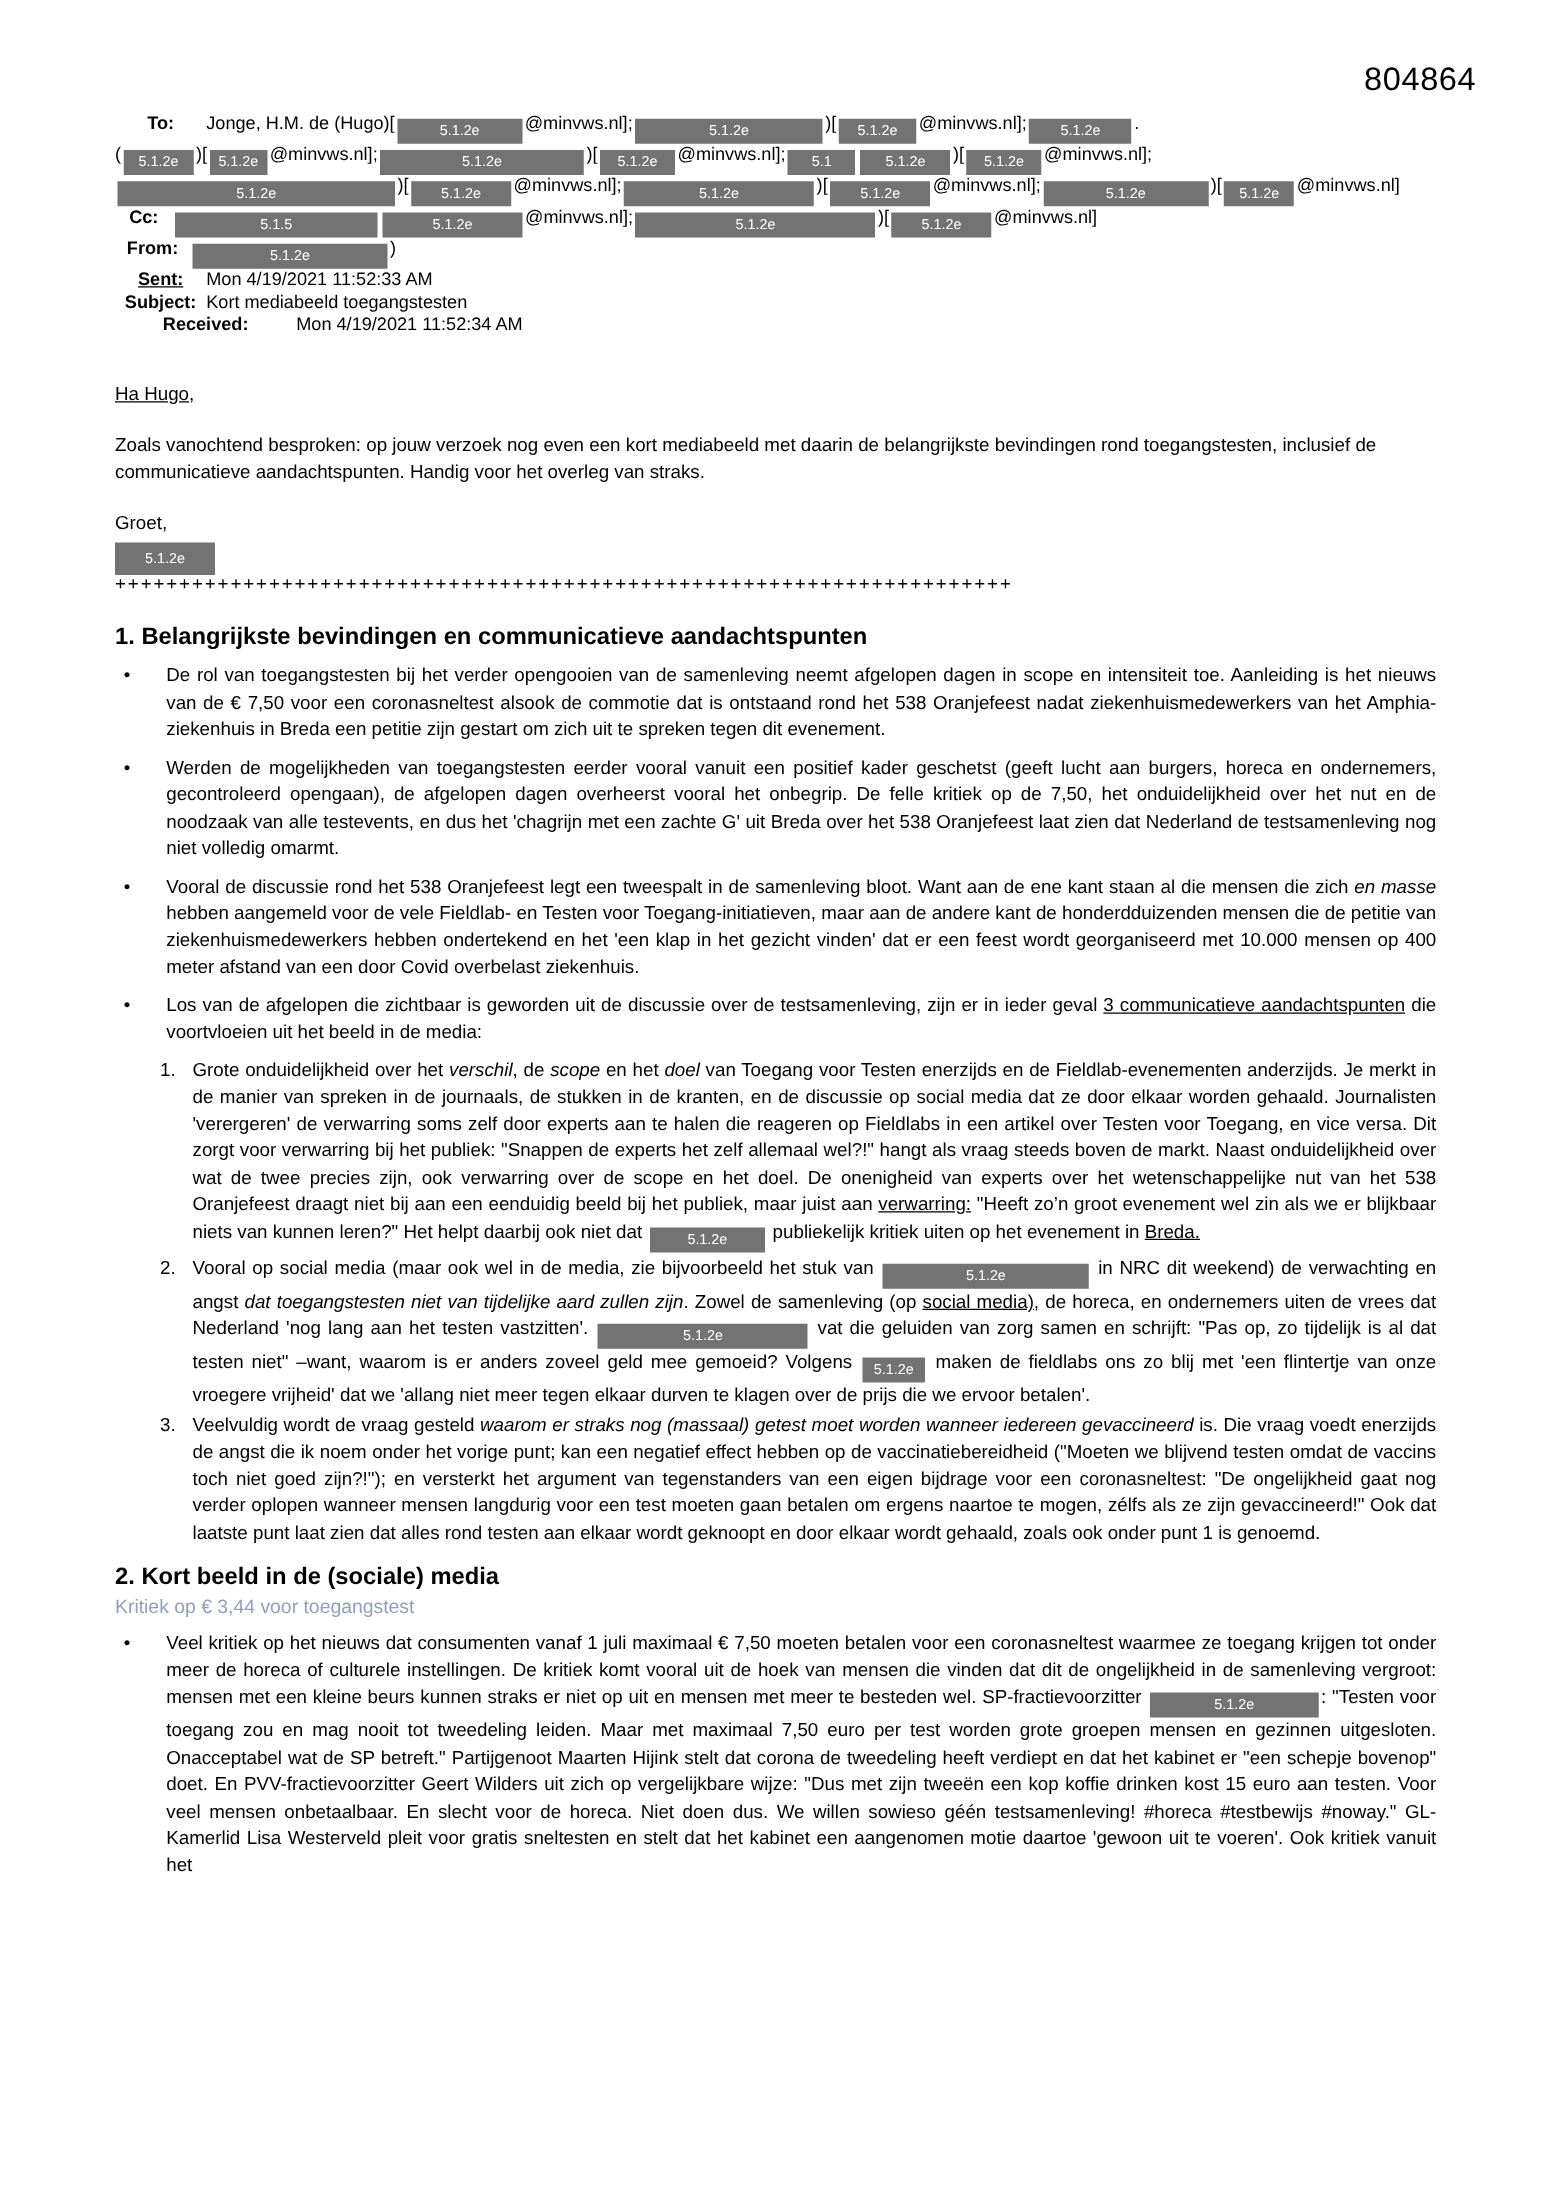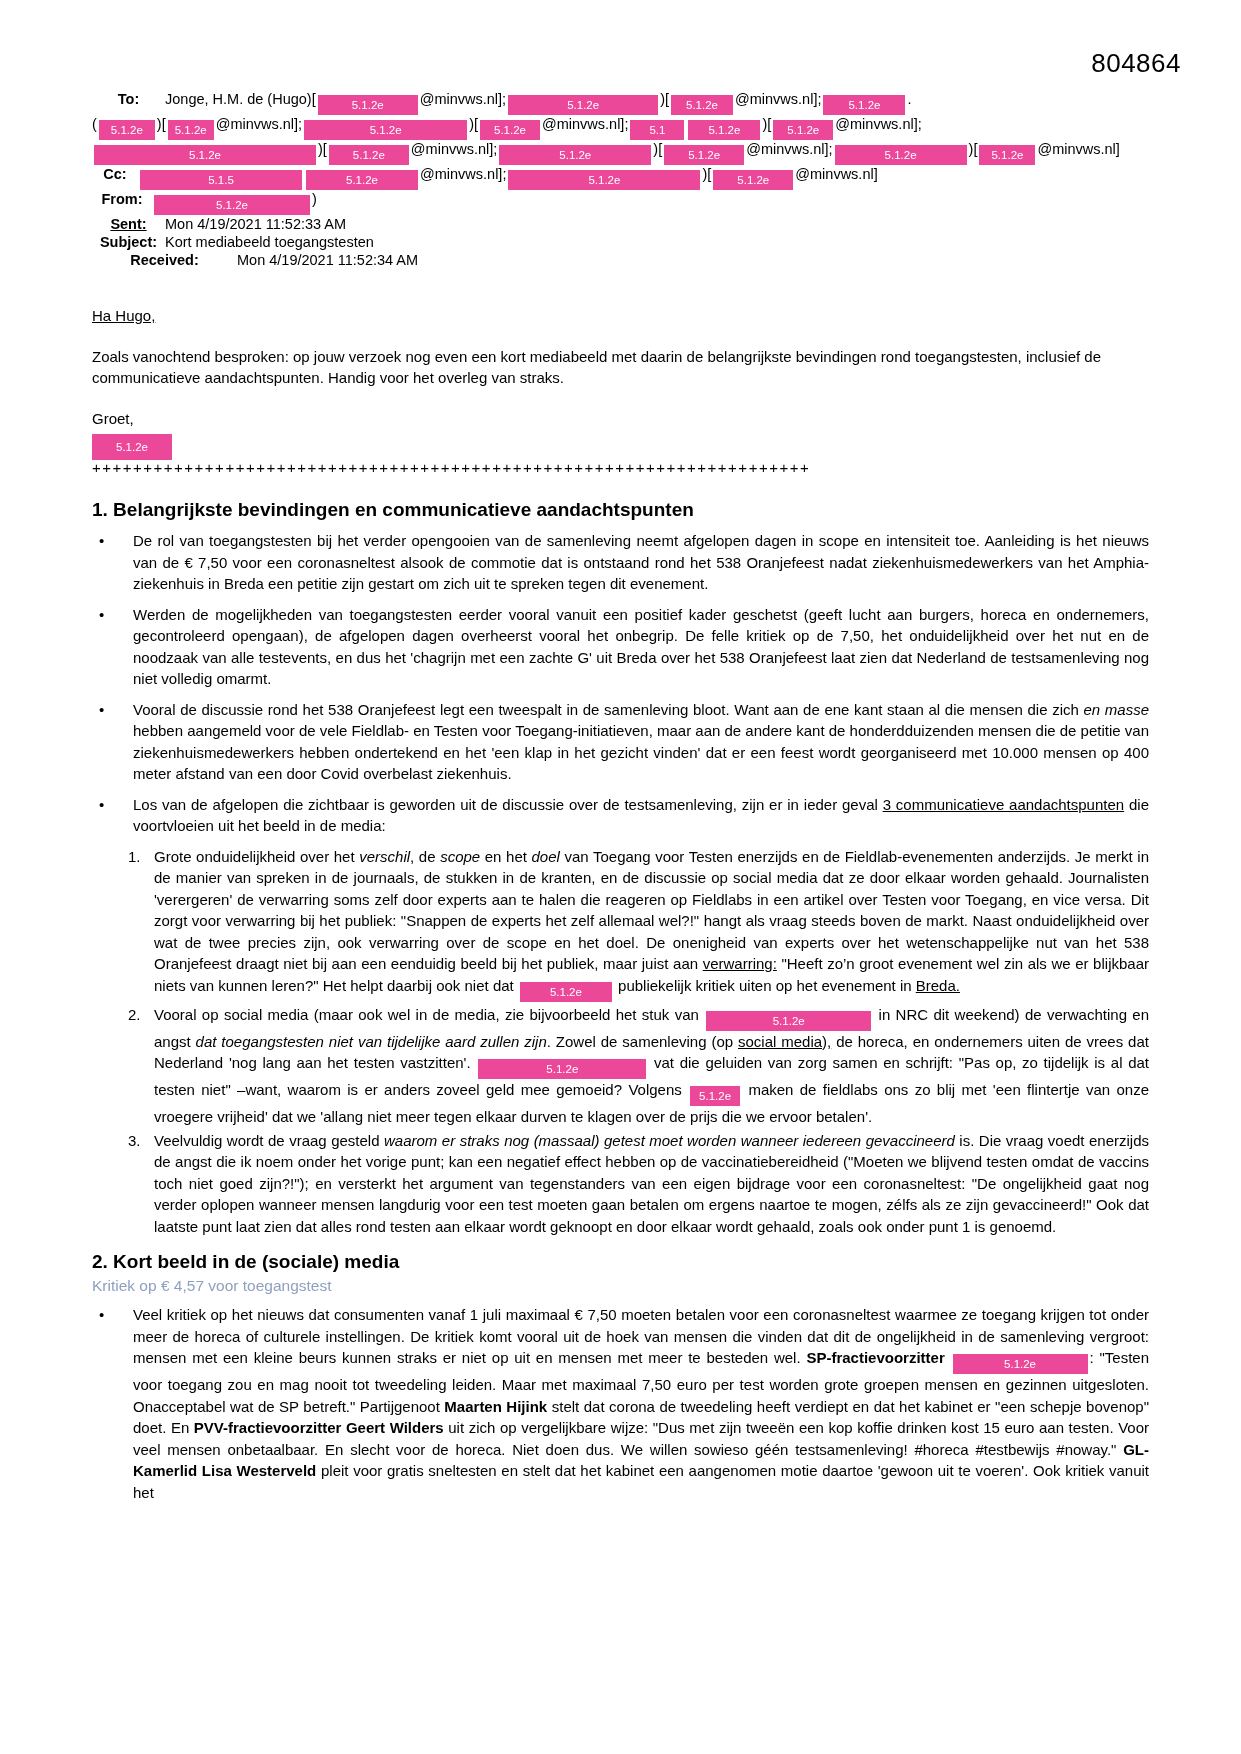--- a/index.html
+++ b/index.html
@@ -3,41 +3,41 @@
 <meta charset="utf-8">
 <style>
   html,body{margin:0;padding:0;background:#ffffff;}
   .page{position:relative;width:1241px;min-height:1754px;background:#fff;
         font-family:"Liberation Sans","DejaVu Sans",sans-serif;color:#000;overflow:hidden;}
   .docnum{position:absolute;top:48px;right:60px;font-size:26px;letter-spacing:0.5px;text-align:center;}
   .content{padding:90px 92px 40px 92px;}
   
   .hline{font-size:14.5px;line-height:18px;white-space:nowrap;}
   .hlabel{display:inline-block;width:73px;font-weight:bold;text-align:center;}
-  .redact{display:inline-block;background:#ec4899;color:#fff;font-size:11.5px;
+  .redact{display:inline-block;background:#737373;color:#fff;font-size:11.5px;
           text-align:center;height:20px;line-height:20px;vertical-align:-5px;
           margin:0 2px;padding:0 3px;box-sizing:border-box;}
   
   .bodytext{font-size:15px;line-height:21.5px;}
   .greeting{margin:36px 0 0 0;text-decoration:underline;}
   .intro{margin:19px 0 0 0;}
   .closing{margin:19px 0 0 0;}
   .groetbox{height:26px;line-height:26px;margin-top:5px;margin-left:0;}
   .plusline{font-size:15px;letter-spacing:1.5px;margin-top:-3px;white-space:nowrap;overflow:hidden;}
   h3.sec{font-size:19px;font-weight:bold;margin:20px 0 10px 0;}
   h3.sec2{margin:14px 0 2px 0;}
   .subhead{color:#8fa0bf;font-size:15.5px;margin:0 0 8px 0;}
   .bullet-row{display:flex;margin:0 0 9px 0;}
   .bmark{flex:0 0 34px;padding-left:7px;}
   .bmark::before{content:"\2022";}
   .btext{flex:1;text-align:justify;}
   .num-row{display:flex;margin:0 0 2px 36px;}
   .nmark{flex:0 0 26px;}
   .ntext{flex:1;text-align:justify;}
-  .sb{font-weight:bold;}
+  .sb{font-weight:normal;}
   .si{font-style:italic;}
   .su{text-decoration:underline;}
 </style>
 </head>
 <body>
 
 <div class="page">
   <div class="docnum">804864</div>
   <div class="content">
 
@@ -89,21 +89,21 @@
             <span class="nmark">2.</span>
             <div class="ntext"><span>Vooral op social media (maar ook wel in de media, zie bijvoorbeeld het stuk van </span><span class="redact" style="min-width: 165px;">5.1.2e</span><span> in NRC dit weekend) de verwachting en angst </span><span class="si">dat toegangstesten niet van tijdelijke aard zullen zijn</span><span>. Zowel de samenleving (op </span><span class="su">social media),</span><span> de horeca, en ondernemers uiten de vrees dat Nederland 'nog lang aan het testen vastzitten'. </span><span class="redact" style="min-width: 168px;">5.1.2e</span><span> vat die geluiden van zorg samen en schrijft: "Pas op, zo tijdelijk is al dat testen niet" –want, waarom is er anders zoveel geld mee gemoeid? Volgens </span><span class="redact" style="min-width: 50px;">5.1.2e</span><span> maken de fieldlabs ons zo blij met 'een flintertje van onze vroegere vrijheid' dat we 'allang niet meer tegen elkaar durven te klagen over de prijs die we ervoor betalen'.</span></div>
           </div>
           <div class="num-row">
             <span class="nmark">3.</span>
             <div class="ntext"><span>Veelvuldig wordt de vraag gesteld </span><span class="si">waarom er straks nog (massaal) getest moet worden wanneer iedereen gevaccineerd</span><span> is. Die vraag voedt enerzijds de angst die ik noem onder het vorige punt; kan een negatief effect hebben op de vaccinatiebereidheid ("Moeten we blijvend testen omdat de vaccins toch niet goed zijn?!"); en versterkt het argument van tegenstanders van een eigen bijdrage voor een coronasneltest: "De ongelijkheid gaat nog verder oplopen wanneer mensen langdurig voor een test moeten gaan betalen om ergens naartoe te mogen, zélfs als ze zijn gevaccineerd!" Ook dat laatste punt laat zien dat alles rond testen aan elkaar wordt geknoopt en door elkaar wordt gehaald, zoals ook onder punt 1 is genoemd.</span></div>
           </div>
         </div>
 
       <h3 class="sec sec2">2. Kort beeld in de (sociale) media</h3>
-      <div class="subhead">Kritiek op € 4,57 voor toegangstest</div>
+      <div class="subhead">Kritiek op € 3,44 voor toegangstest</div>
       <div>
           <div class="bullet-row">
             <span class="bmark"></span>
             <div class="btext"><span>Veel kritiek op het nieuws dat consumenten vanaf 1 juli maximaal € 7,50 moeten betalen voor een coronasneltest waarmee ze toegang krijgen tot onder meer de horeca of culturele instellingen. De kritiek komt vooral uit de hoek van mensen die vinden dat dit de ongelijkheid in de samenleving vergroot: mensen met een kleine beurs kunnen straks er niet op uit en mensen met meer te besteden wel. </span><span class="sb">SP-fractievoorzitter</span><span> </span><span class="redact" style="min-width: 135px;">5.1.2e</span><span>: "Testen voor toegang zou en mag nooit tot tweedeling leiden. Maar met maximaal 7,50 euro per test worden grote groepen mensen en gezinnen uitgesloten. Onacceptabel wat de SP betreft." Partijgenoot </span><span class="sb">Maarten Hijink</span><span> stelt dat corona de tweedeling heeft verdiept en dat het kabinet er "een schepje bovenop" doet. En </span><span class="sb">PVV-fractievoorzitter Geert Wilders</span><span> uit zich op vergelijkbare wijze: "Dus met zijn tweeën een kop koffie drinken kost 15 euro aan testen. Voor veel mensen onbetaalbaar. En slecht voor de horeca. Niet doen dus. We willen sowieso géén testsamenleving! #horeca #testbewijs #noway." </span><span class="sb">GL-Kamerlid Lisa Westerveld</span><span> pleit voor gratis sneltesten en stelt dat het kabinet een aangenomen motie daartoe 'gewoon uit te voeren'. Ook kritiek vanuit het</span></div>
           </div>
         </div>
     </div>
 
   </div>
 </div>

